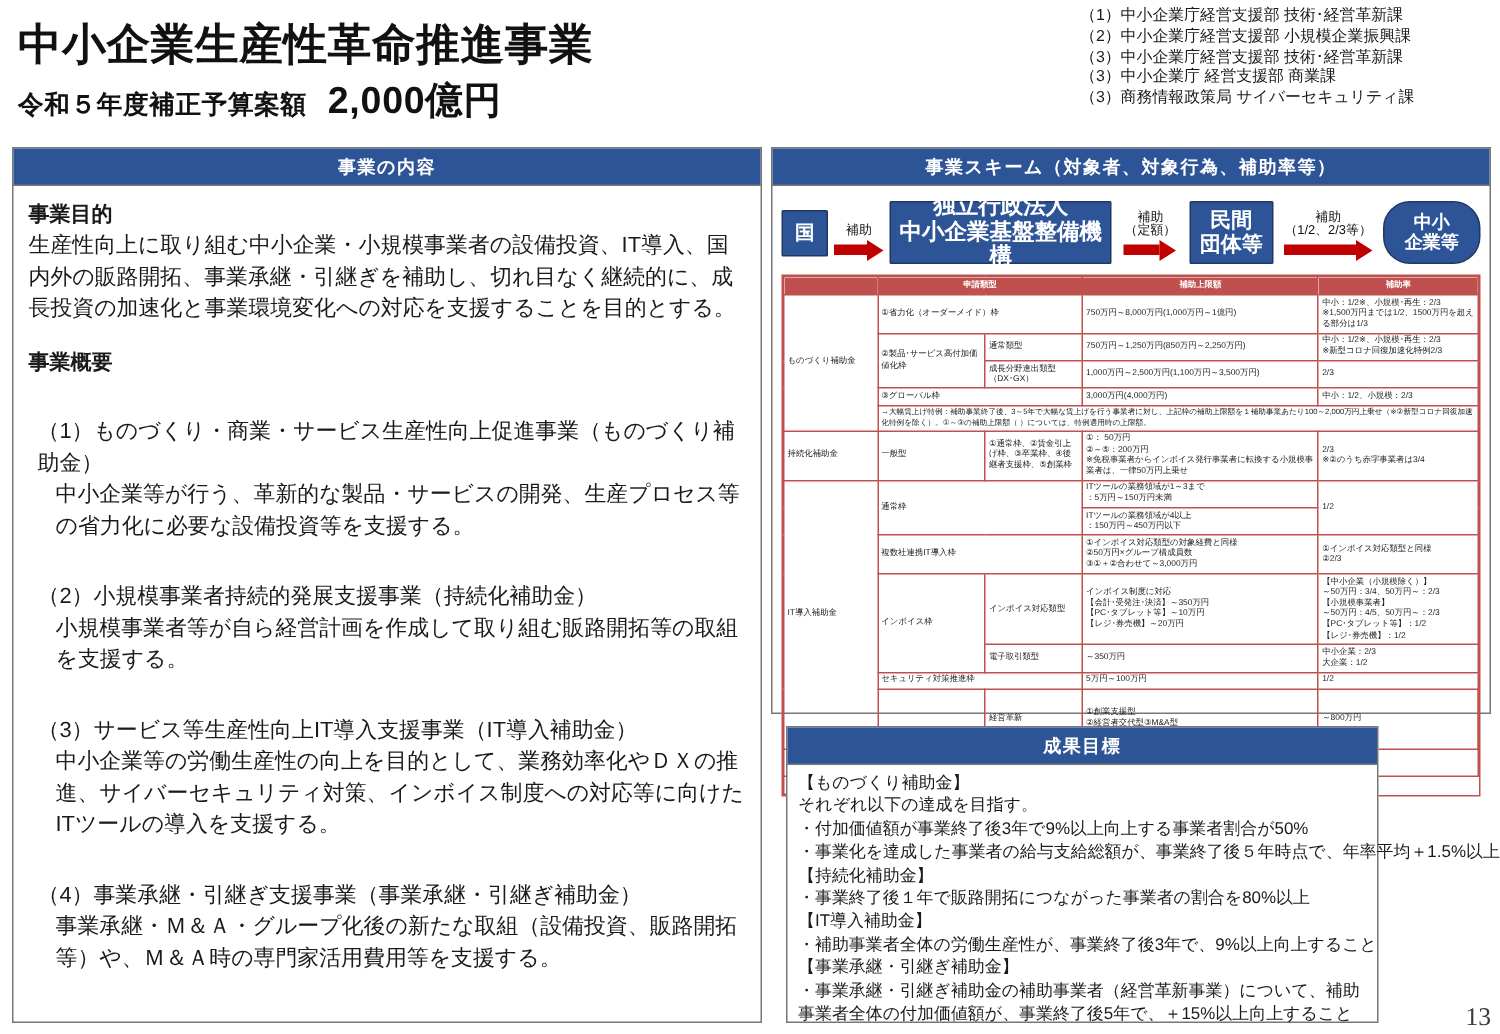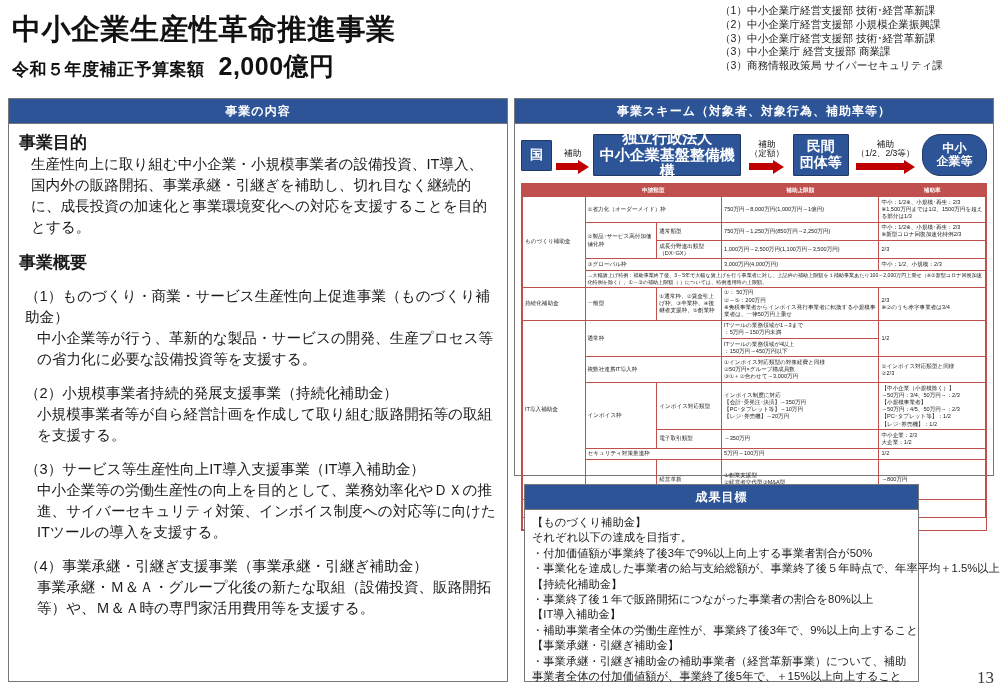--- a/index.html
+++ b/index.html
@@ -88,26 +88,26 @@
   .panel-body {
     padding: 8px 10px;
     box-sizing: border-box;
   }
 
   
   #left-panel { left: 8px; top: 98px; width: 500px; height: 584px; }
   #left-panel .panel-body { font-size: 14.6px; line-height: 21px; }
   .sec-title {
     font-weight: bold;
-    font-size: 17px;
+    font-size: 14px;
     margin: 0 0 1px 0;
   }
-  .sec-para { margin: 0 0 0 12px; }
+  .sec-para { margin: 0 0 0 0; }
   .sec-block { margin-top: 14px; }
-  .num-item { margin-top: 13px; }
+  .num-item { margin-top: 26px; }
   .num-item:first-child { margin-top: 2px; }
   .num-head { margin: 0; padding-left: 6px; }
   .num-body { margin: 0; padding-left: 18px; }
 
   
   #scheme-panel { left: 514px; top: 98px; width: 480px; height: 378px; }
   #scheme-panel .panel-body { padding: 5px 6px 4px 6px; }
   #goal-panel  { left: 514px; top: 484px; width: 395px; height: 198px; margin-left: 10px; }
   #goal-panel .panel-body { padding: 5px 7px; font-size: 11.3px; line-height: 15.4px; }
   #goal-panel .g-line { white-space: nowrap; }

